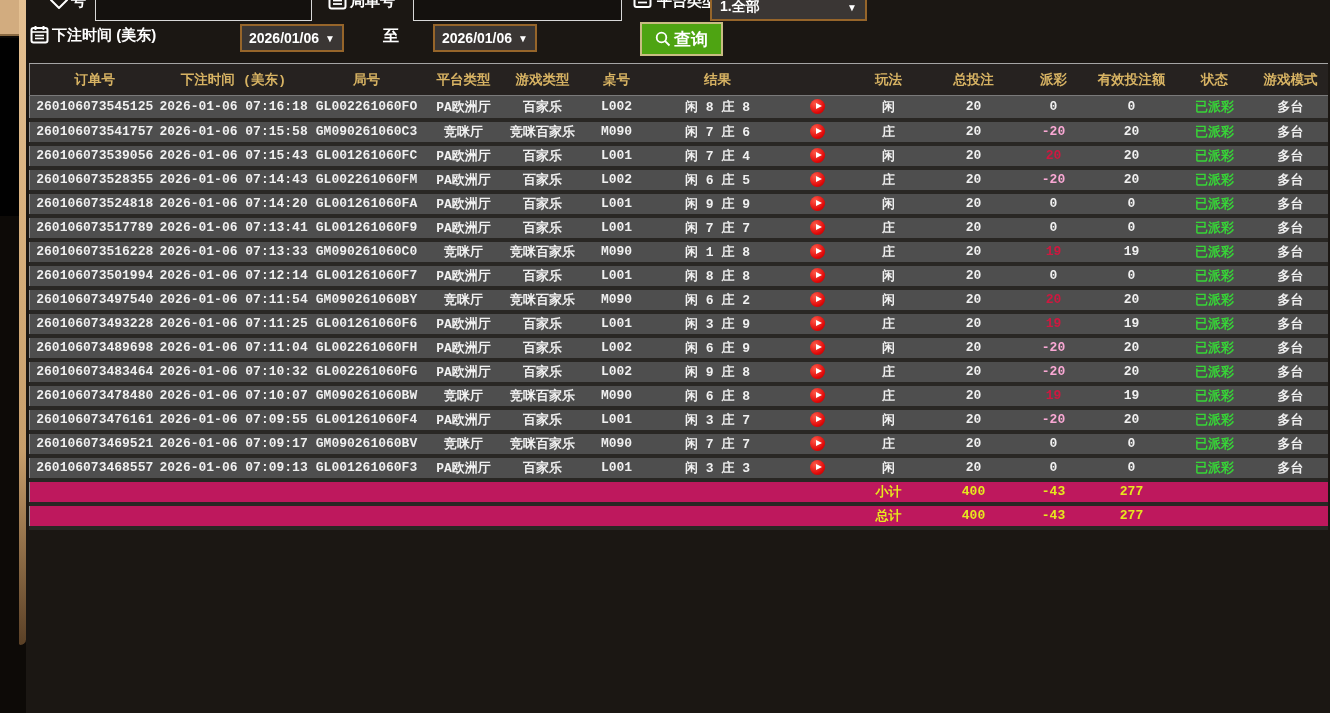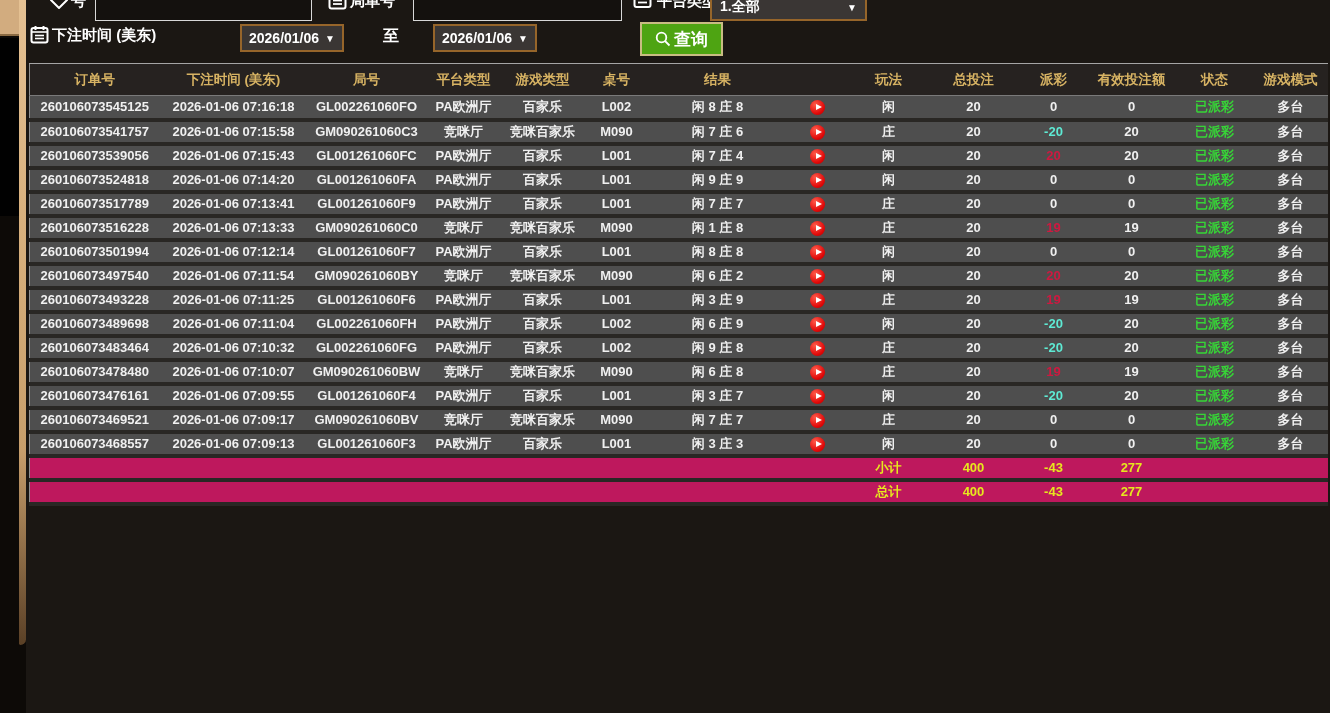--- a/index.html
+++ b/index.html
@@ -28,27 +28,27 @@
   .date-select { justify-content:center; width:104px; }
   .platform-select { width:157px; padding:0 8px; justify-content:space-between; }
   .search-btn { position:absolute; left:640px; top:22px; width:83px; height:34px; background:#4ea412;
             border:2px solid #c9bc83; color:#fff; font-weight:bold; font-size:17px; display:flex;
             align-items:center; justify-content:center; gap:3px; cursor:pointer; }
   .to-label { position:absolute; left:383px; top:26px; color:#fff; font-weight:bold; font-size:16px; }
 
   
   .table-wrap { position:absolute; left:29px; top:63px; width:1299px; }
   table { border-collapse:collapse; table-layout:fixed; width:1298px;
-          border-left:1px solid #8f8f8f; border-top:1px solid #a5a5a5; }
+          border-left:1px solid #8f8f8f; border-top:1px solid #a5a5a5;font-family:Liberation Mono, monospace; }
   thead th { background:#262220; color:#d7b363; font-size:13.5px; font-weight:bold; height:32px;
           text-align:center; border-bottom:1px solid #7a7a7a; white-space:nowrap; overflow:hidden; }
   td { background:#4e4e4e; color:#f0f0f0; font-size:13px; font-weight:bold; height:24px;
           text-align:center; border-bottom:4px solid #292724; white-space:nowrap; overflow:hidden; }
   td.pos { color:#cd1940; }
-  td.neg { color:#5eead4; }
+  td.neg { color:#f9a8d4; }
   td.status { color:#37d337; }
   .summary-row td { background:#be185d; color:#e6e71e; }
   .summary-row td.blank { color:#464646; }
 
   .play-btn { display:inline-block; width:15px; height:15px; border-radius:50%;
           background:radial-gradient(circle at 35% 30%, #ff5a4a, #e00808 65%, #a50000);
           position:relative; vertical-align:middle; cursor:pointer; }
   .play-btn .play-tri { position:absolute; left:5.5px; top:4px; width:0; height:0;
           border-left:6px solid #fff; border-top:3.5px solid transparent; border-bottom:3.5px solid transparent; }
 
@@ -204,20 +204,36 @@
           <td>闲 7 庄 4</td>
           <td><span class="play-btn"><span class="play-tri"></span></span></td>
           <td>闲</td>
           <td>20</td>
           <td class="pos">20</td>
           <td>20</td>
           <td class="status">已派彩</td>
           <td>多台</td>
         </tr>
         <tr>
+          <td>260106073528355</td>
+          <td>2026-01-06 07:14:43</td>
+          <td>GL002261060FM</td>
+          <td>PA欧洲厅</td>
+          <td>百家乐</td>
+          <td>L002</td>
+          <td>闲 6 庄 5</td>
+          <td><span class="play-btn"><span class="play-tri"></span></span></td>
+          <td>庄</td>
+          <td>20</td>
+          <td class="neg">-20</td>
+          <td>20</td>
+          <td class="status">已派彩</td>
+          <td>多台</td>
+        </tr>
+        <tr>
           <td>260106073524818</td>
           <td>2026-01-06 07:14:20</td>
           <td>GL001261060FA</td>
           <td>PA欧洲厅</td>
           <td>百家乐</td>
           <td>L001</td>
           <td>闲 9 庄 9</td>
           <td><span class="play-btn"><span class="play-tri"></span></span></td>
           <td>闲</td>
           <td>20</td>

